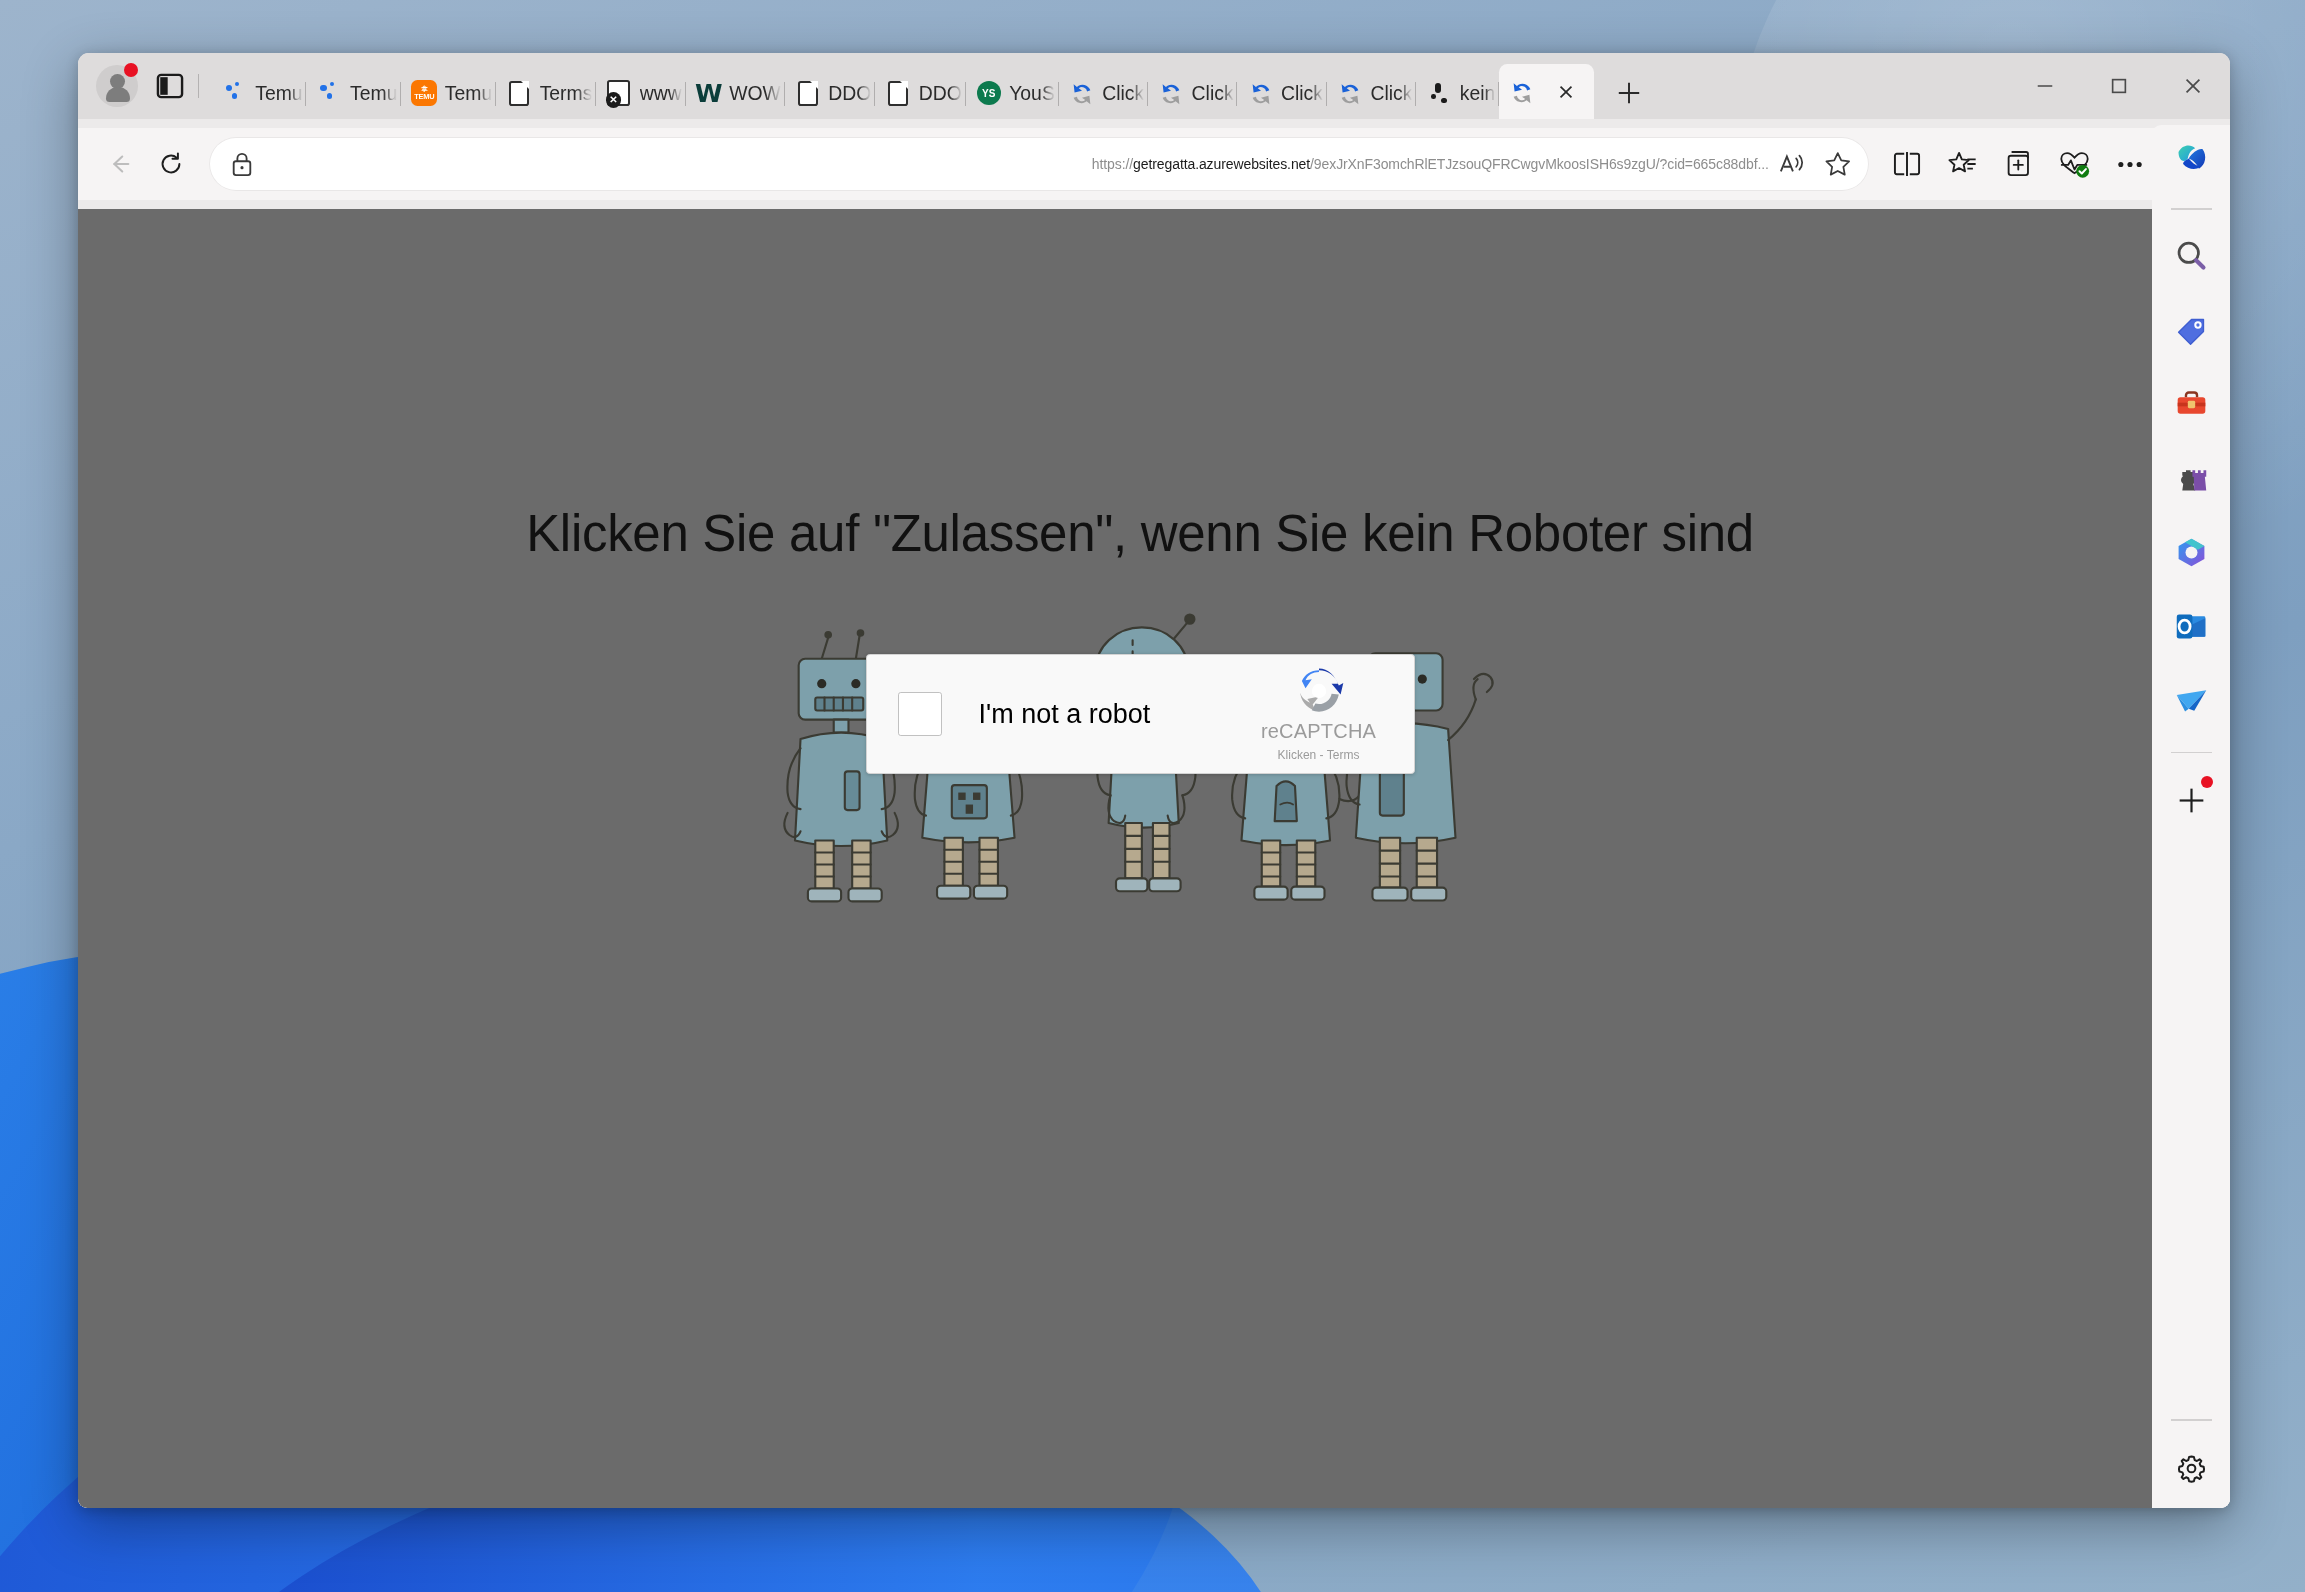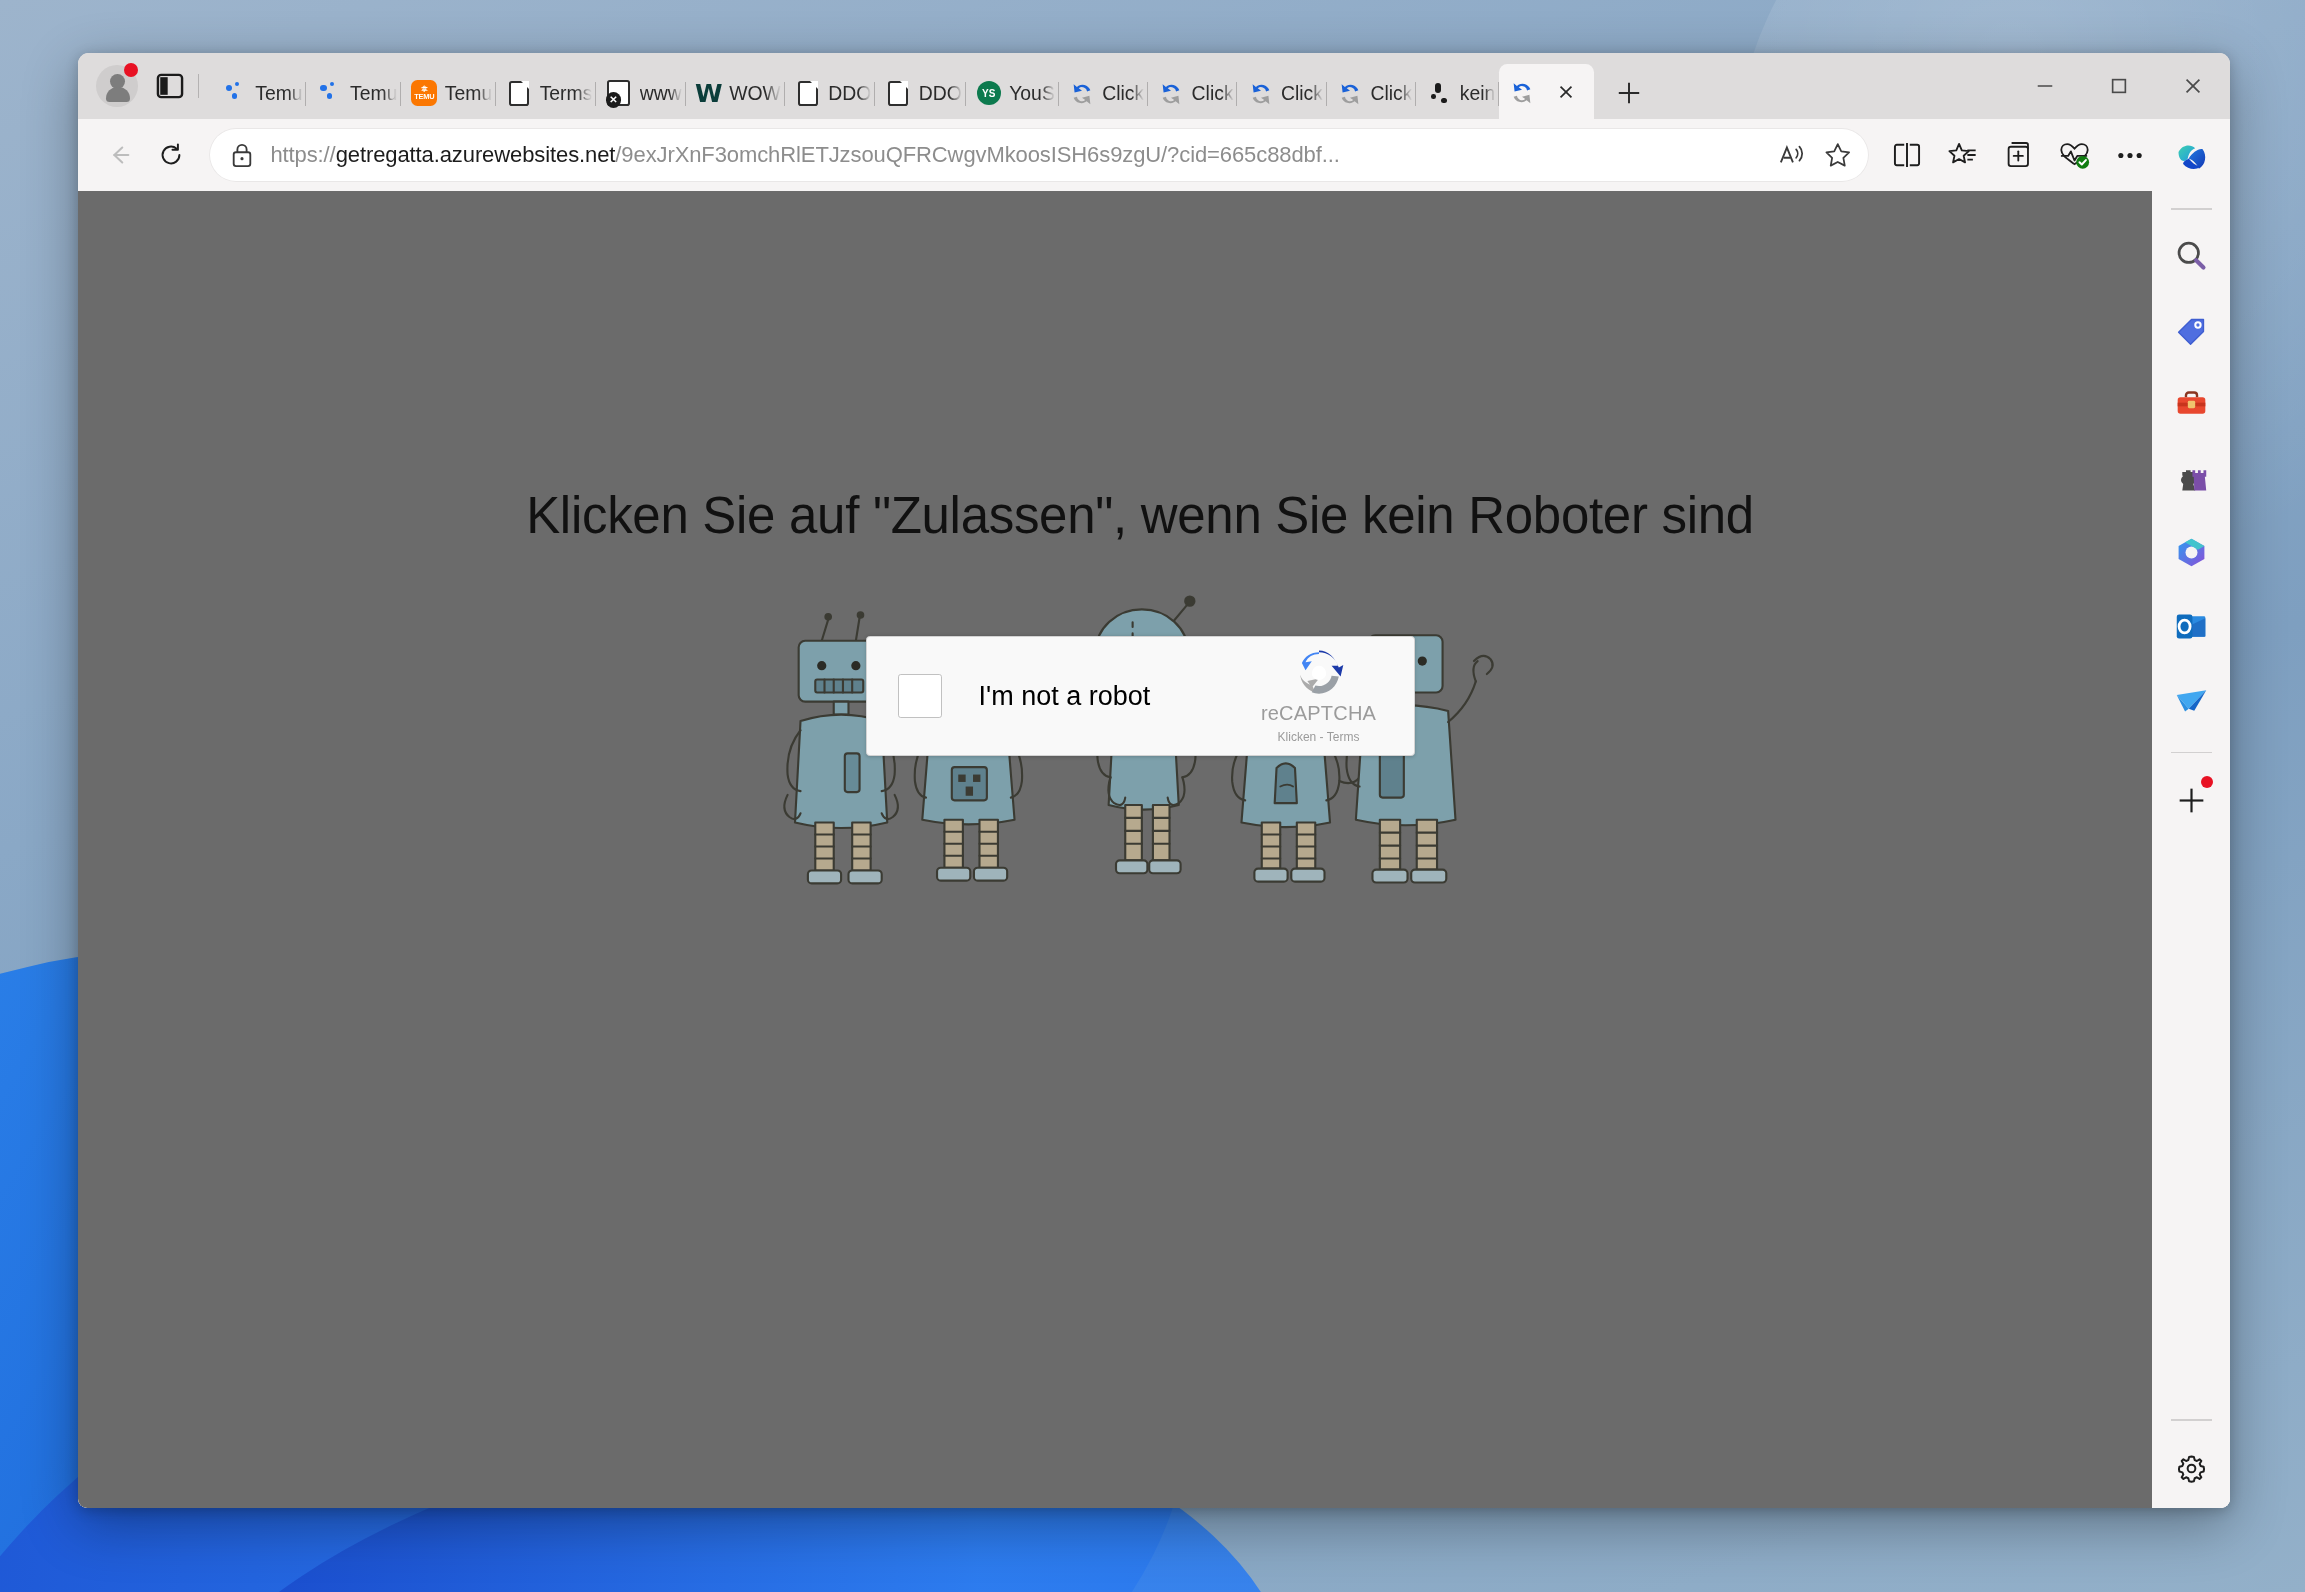--- a/index.html
+++ b/index.html
@@ -49,21 +49,21 @@
 
   
   #browser-window {
     position: absolute;
     left: 78px; top: 53px;
     width: 2152px; height: 1455px;
     background: #eceaea;
     border-radius: 11px 11px 9.2px 9.2px;
     box-shadow: 0 16.6px 55px rgba(0,0,0,.33), 0 2.8px 13px rgba(0,0,0,.2);
     overflow: hidden;
-    display: flex; flex-direction: column;
+    display: flex; flex-direction: column; gap: 9px;
   }
 
   
   #tab-strip {
     height: 66px;
     background: #dedcdc;
     display: flex; align-items: flex-end;
     padding-left: 9.2px;
     position: relative;
     flex: none;
@@ -202,23 +202,24 @@
     flex: 1 1 auto; min-width: 0;
     height: 52px; margin: 0 9.2px 0 13px;
     background: #fff; border-radius: 26px;
     display: flex; align-items: center;
     padding: 0 7.4px 0 20px;
     box-shadow: 0 0 0 0.9px rgba(0,0,0,.05);
   }
   #omnibox .lock { flex: none; margin-right: 16.6px; display: flex; }
   #url-text {
     flex: 1 1 auto; min-width: 0;
-    font-size: 22px; color: #8d8d8d;
+    font-size: 14px; color: #8d8d8d;
     white-space: nowrap; overflow: hidden;
     letter-spacing: -0.1px;
+    text-align: right;
   }
   #url-text .host { color: #1c1c1c; }
   .omni-btn {
     width: 46px; height: 46px; flex: none;
     display: flex; align-items: center; justify-content: center;
     border-radius: 50%;
   }
   .tool-btn {
     width: 52px; height: 52px; flex: none;
     display: flex; align-items: center; justify-content: center;

